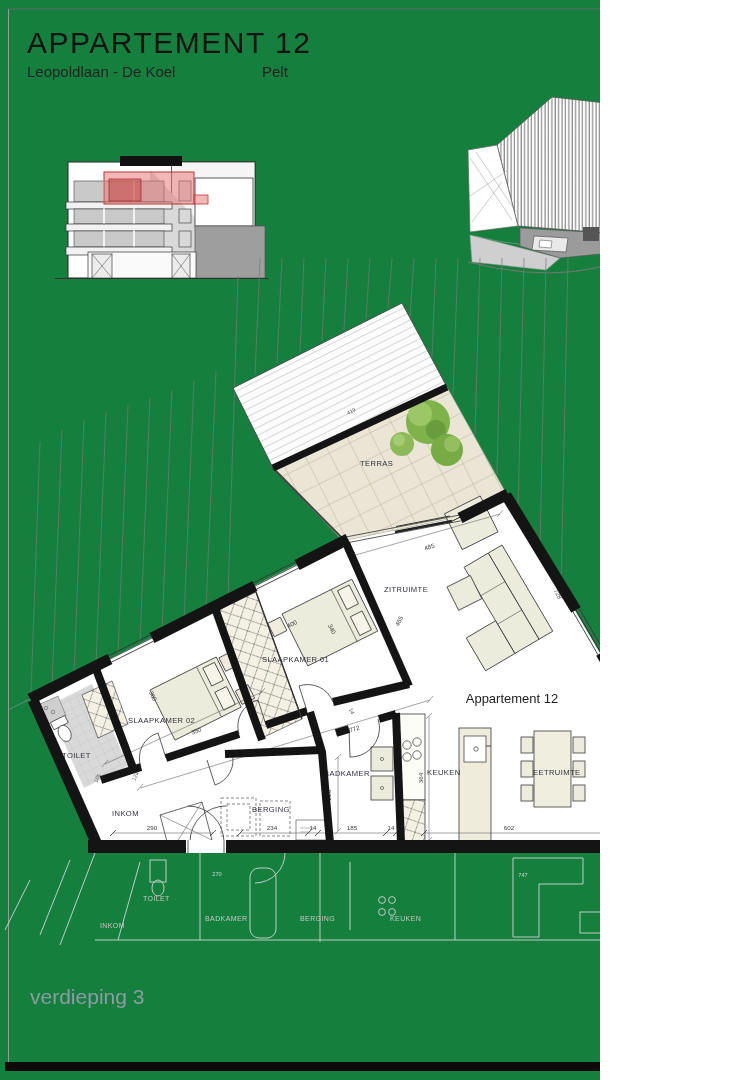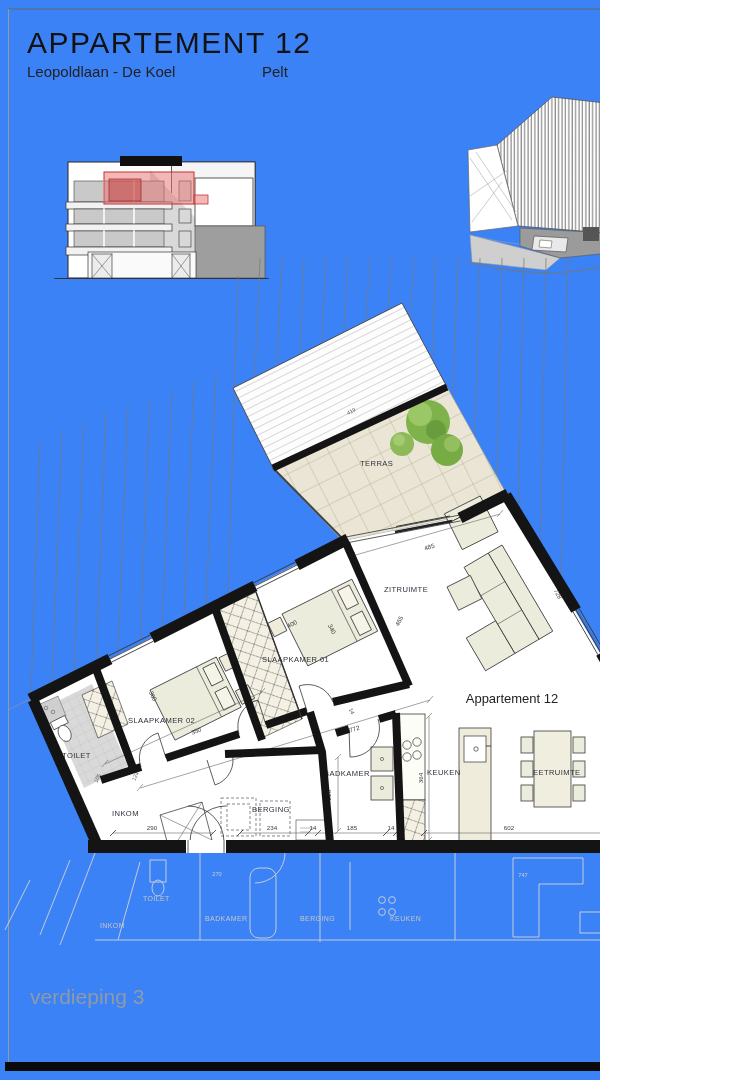--- a/index.html
+++ b/index.html
@@ -1,16 +1,16 @@
 <!DOCTYPE html>
 <html><head>
 <meta charset="utf-8">
 <style>
   html,body{margin:0;padding:0;background:#fff;}
-  .sheet{position:relative;width:600px;height:1080px;background:#3b82f6;overflow:hidden;}
+  .sheet{position:relative;width:600px;height:1080px;background:#15803d;overflow:hidden;}
   svg{display:block;}
   text{font-family:"Liberation Sans","DejaVu Sans",sans-serif;}
   .room-lbl{font-size:7.6px;fill:#2e2e3a;letter-spacing:.4px;}
   .dim{font-size:6.2px;fill:#3c3c3c;}
   .dim-s{font-size:5.4px;fill:#555;}
   .ghost-lbl{font-size:7px;fill:#c6c6c6;letter-spacing:.4px;}
   .ghost-dim{font-size:5.6px;fill:#cfcfcf;}
 </style>
 </head>
 <body>

